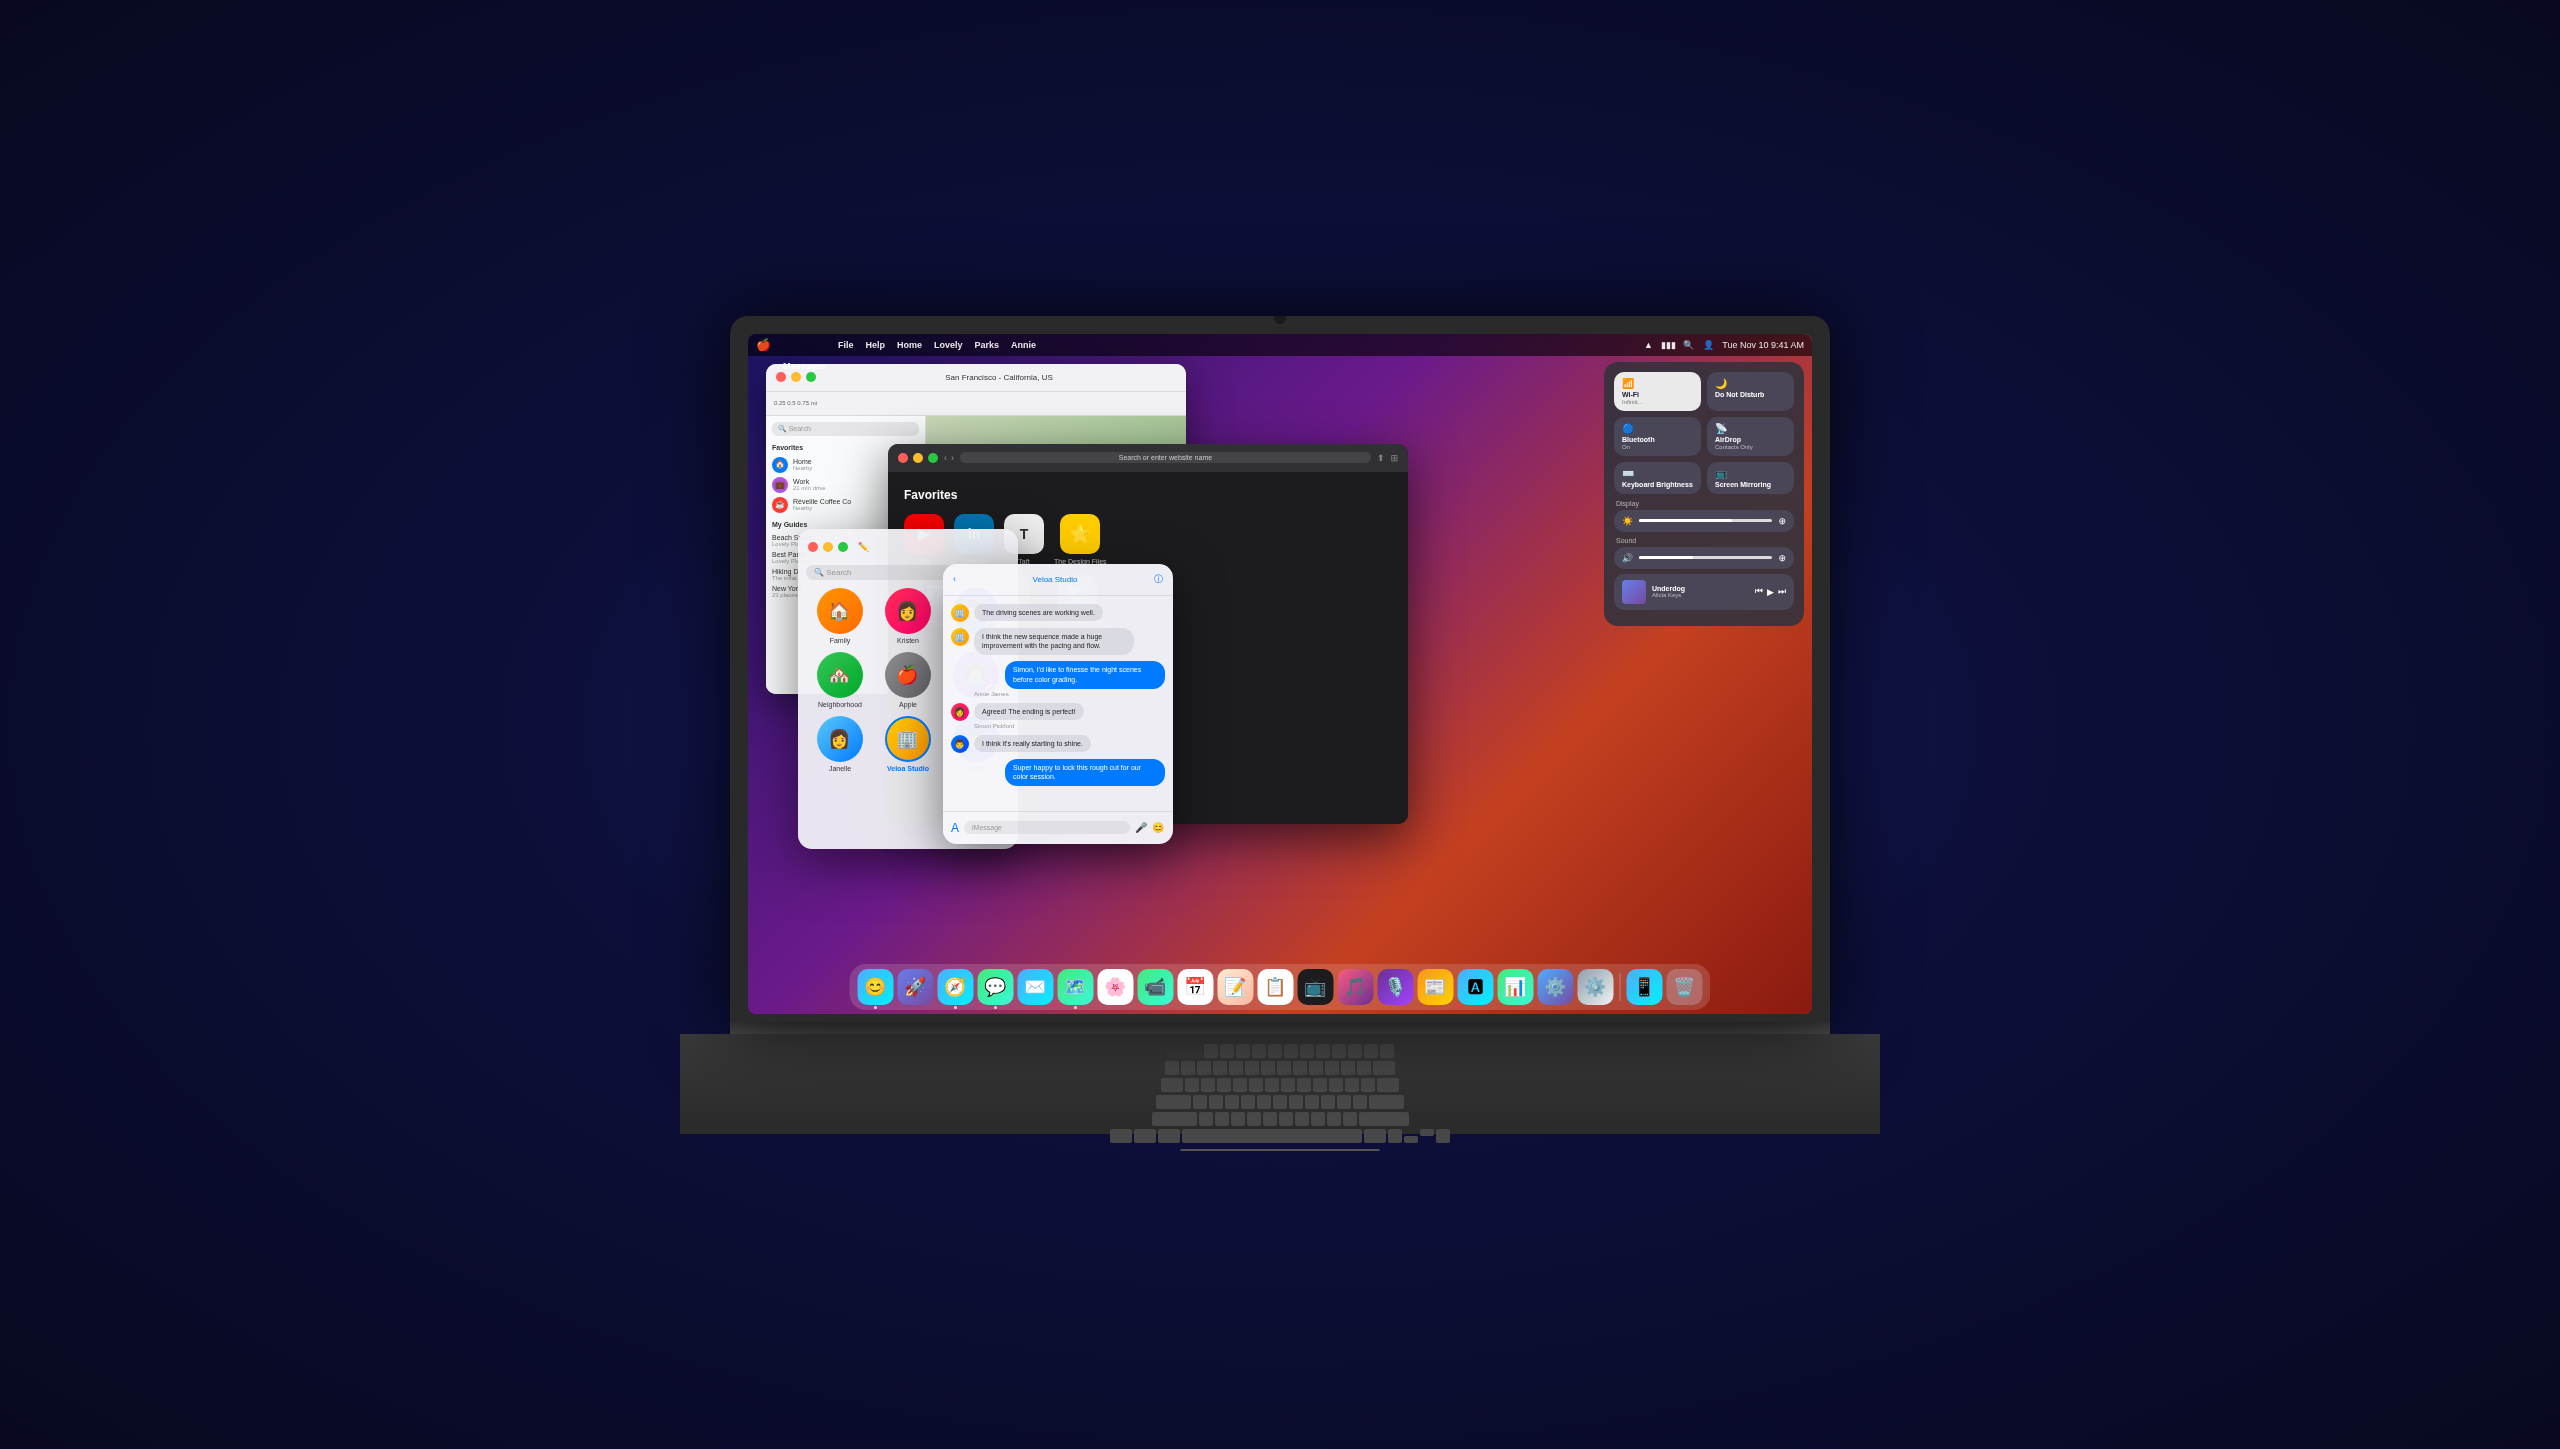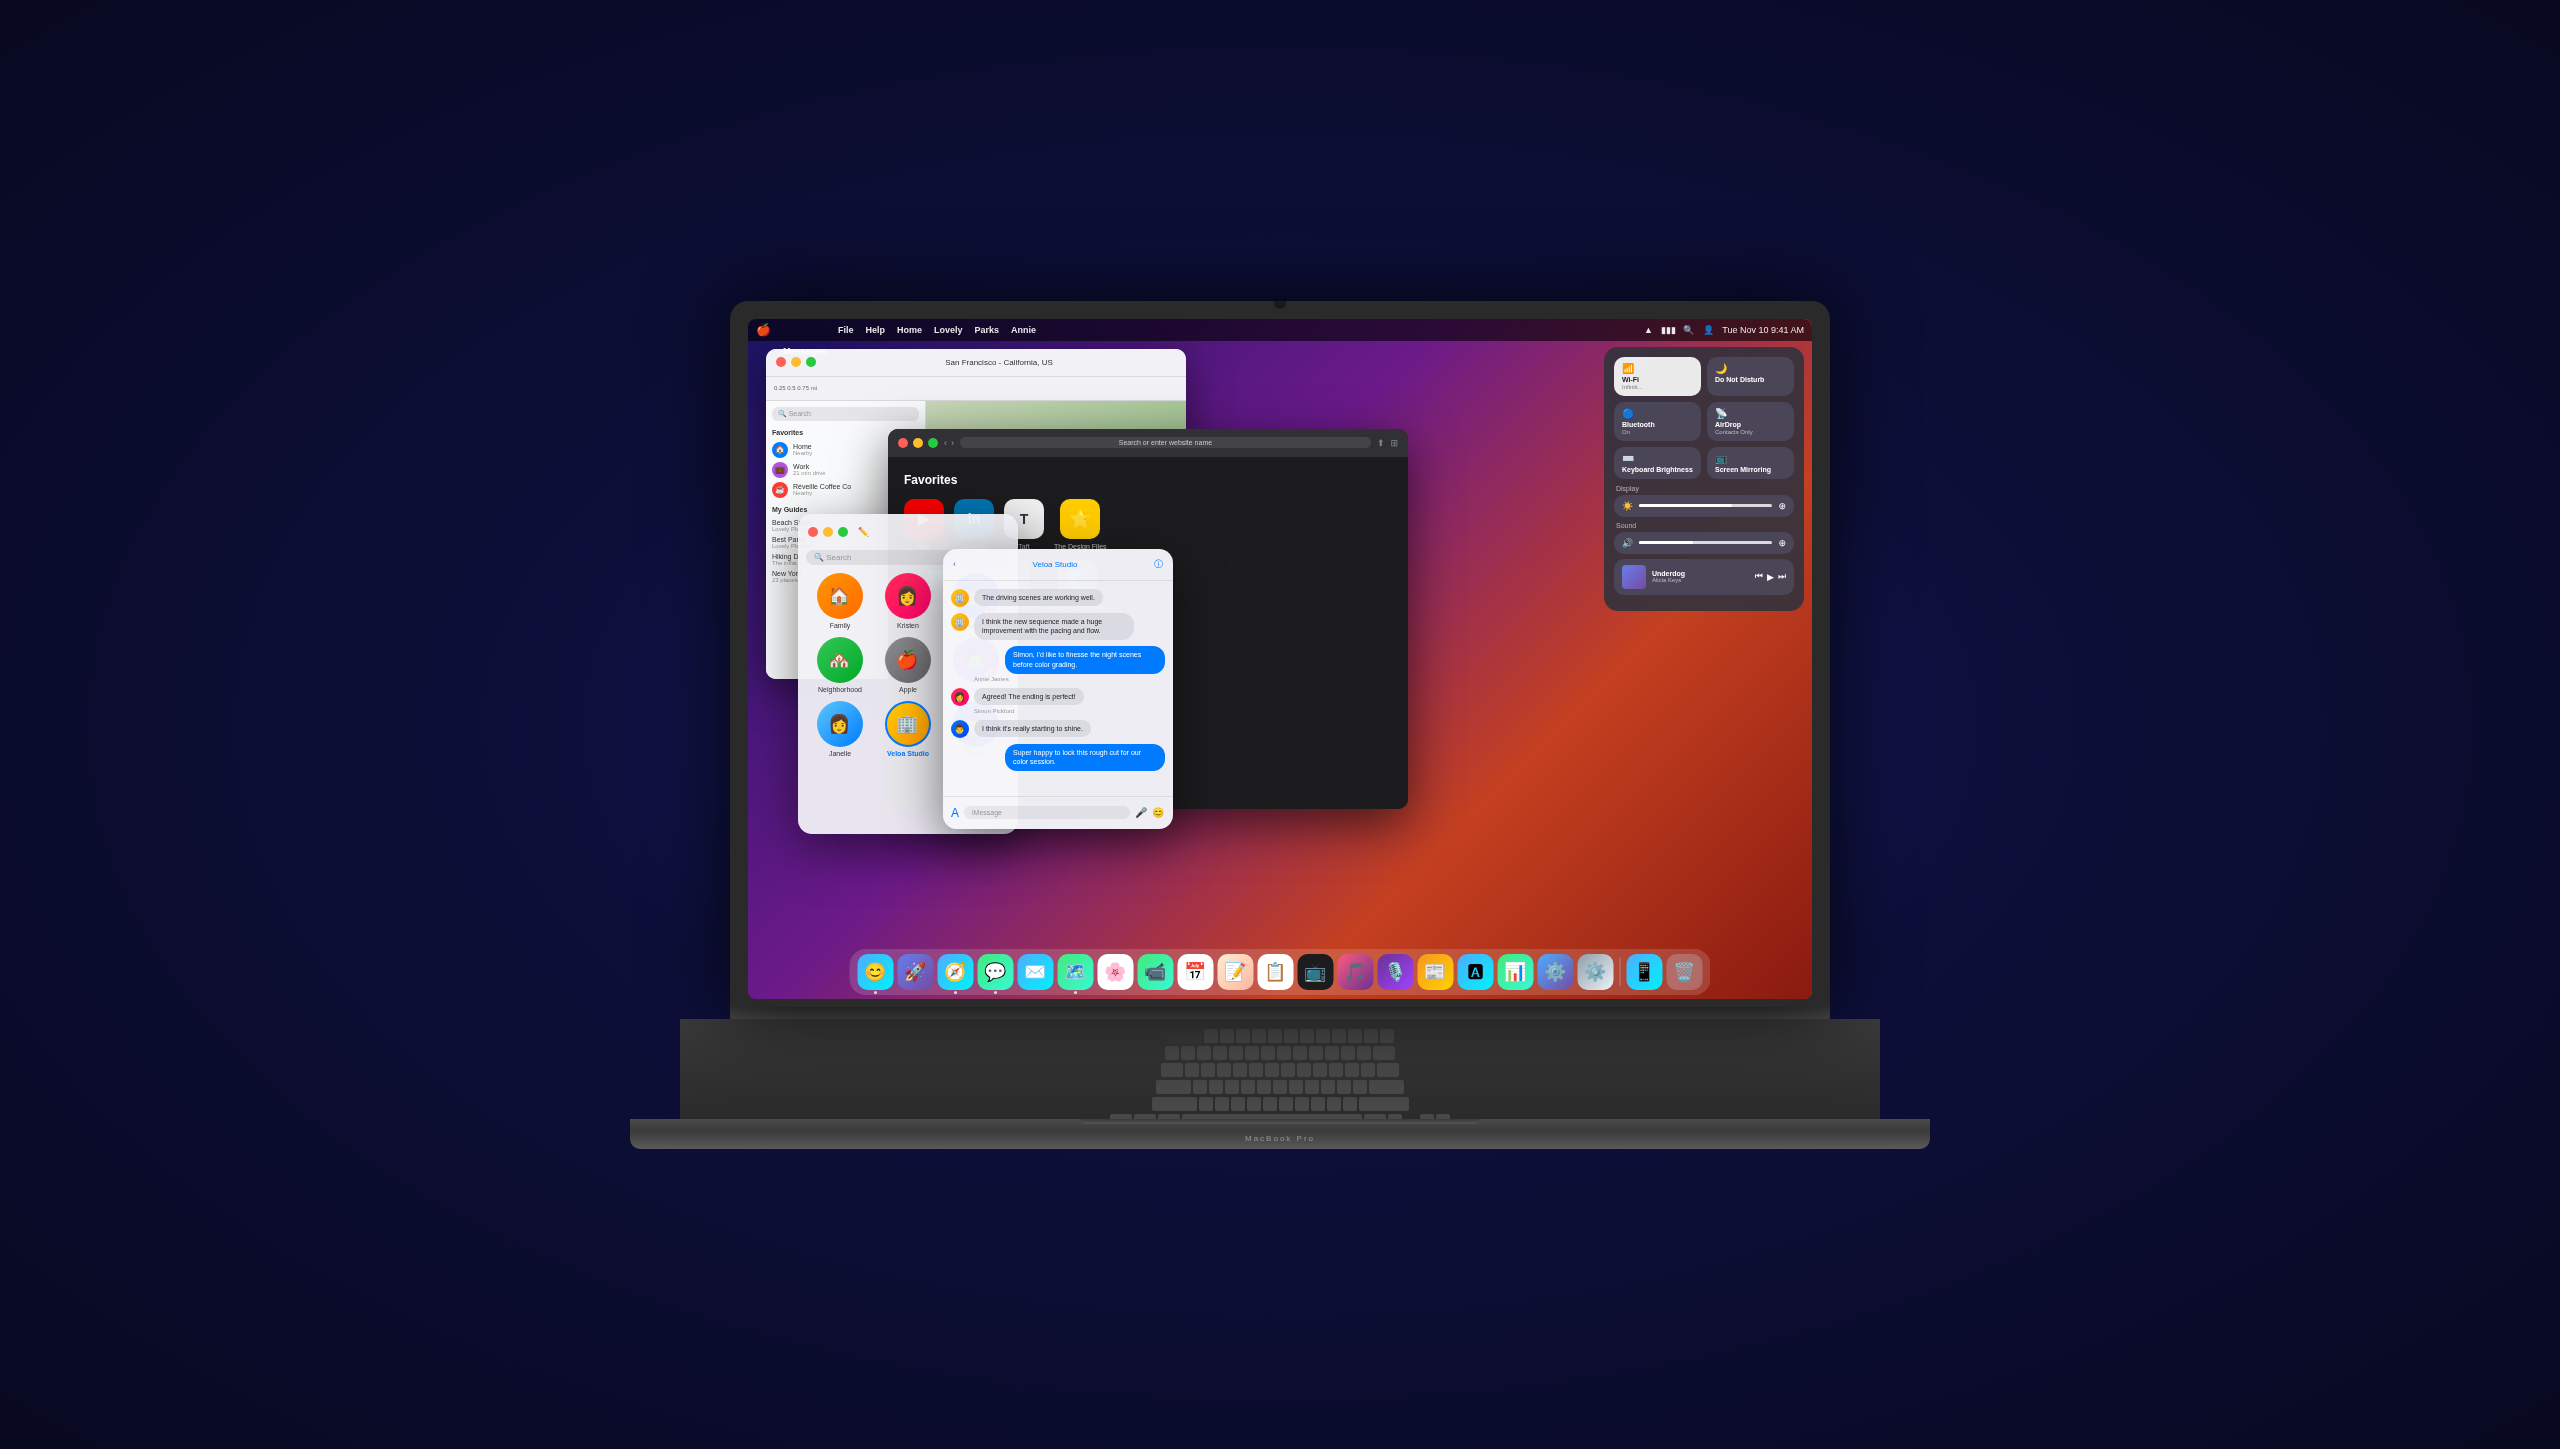--- a/index.html
+++ b/index.html
@@ -1317,18 +1317,14 @@
         <div class="key"></div>
         <div class="key" style="width:14px;height:7px;align-self:flex-end;"></div>
         <div class="key" style="width:14px;height:7px;"></div>
         <div class="key"></div>
       </div>
     </div>
 
     <div style="width:200px;height:28px;background:#3e3e3e;border-radius:5px;margin-top:4px;border:1px solid #555;"></div>
   </div>
 
-  <div class="macbook-base">
-    <div class="macbook-hinge"></div>
-    <span class="macbook-label">MacBook Pro</span>
-  </div>
 
 </div>
 
 </body></html>

